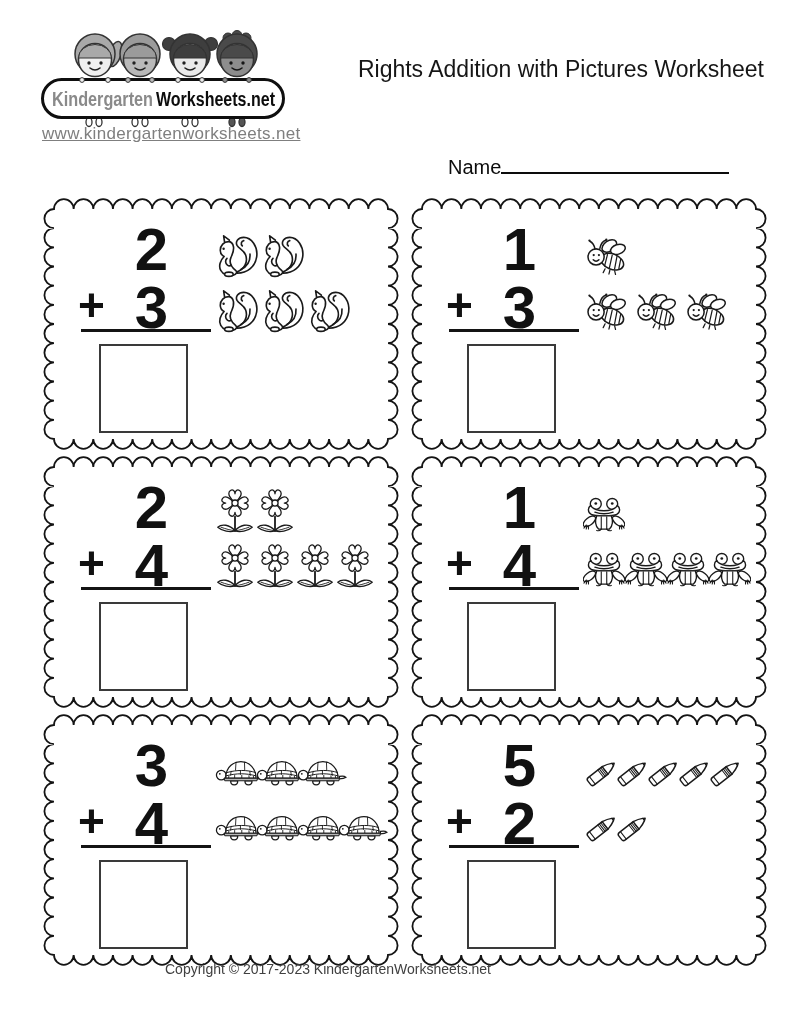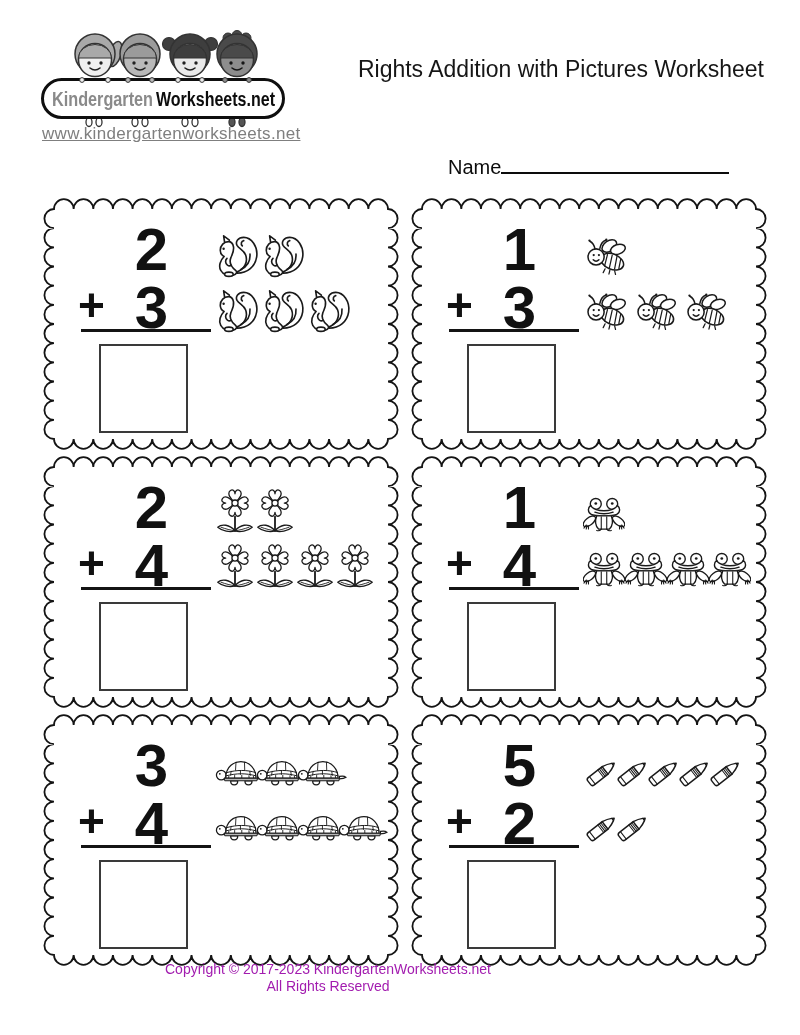--- a/index.html
+++ b/index.html
@@ -23,21 +23,21 @@
   .hline{position:absolute;left:36px;top:129px;width:130px;border-top:3px solid #141414;}
   .ans{position:absolute;left:54px;top:144px;width:85px;height:85px;border:2.5px solid #3a3a3a;background:#fff;}
   .pics{position:absolute;left:170px;top:28px;width:178px;}
   .pic-row{display:flex;align-items:center;height:55px;}
   .pic{flex:none;}
   .pic-crayon + .pic-crayon{margin-left:-7px;}
   .pic-turtle + .pic-turtle{margin-left:-9px;}
   .pic-bee + .pic-bee{margin-left:2px;}
 
   
-  #footer{position:absolute;left:0;top:961px;width:656px;text-align:center;color:#a21caf;font-size:14px;line-height:1.2;}
+  #footer{position:absolute;left:0;top:961px;width:656px;text-align:center;color:#404040;font-size:14px;line-height:1.2;}
 </style>
 </head>
 <body>
 
 <svg width="0" height="0" style="position:absolute" aria-hidden="true">
   <defs>
     <symbol id="sym-squirrel" viewBox="0 0 48 48" preserveAspectRatio="xMidYMid meet">
       <g stroke="#1a1a1a" stroke-width="1.7" fill="#fff" stroke-linejoin="round" stroke-linecap="round">
         <path d="M23,42 C34,42 42,35 43.5,25 C45,14 38,4.5 30,4.5 C24,4.5 21,9 23,13 C25,16.5 30,17.5 32,23 C34.5,30 31,38 22,41 Z"></path>
         <path d="M27,38 C33.5,35 37,29 36.5,22" fill="none"></path>
@@ -396,14 +396,13 @@
           <svg width="38" height="42" class="pic pic-crayon">
             <use href="#sym-crayon" width="100%" height="100%"></use>
           </svg>
         </div>
     </div>
   </div>
 </div>
 
 <div id="footer">
   <div>Copyright © 2017-2023 KindergartenWorksheets.net</div>
-  <div>All Rights Reserved</div>
 </div>
 
 </body></html>

